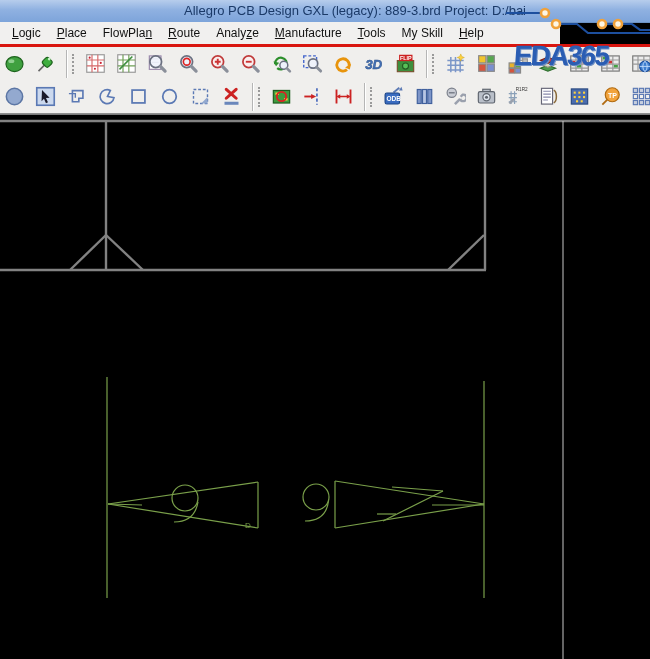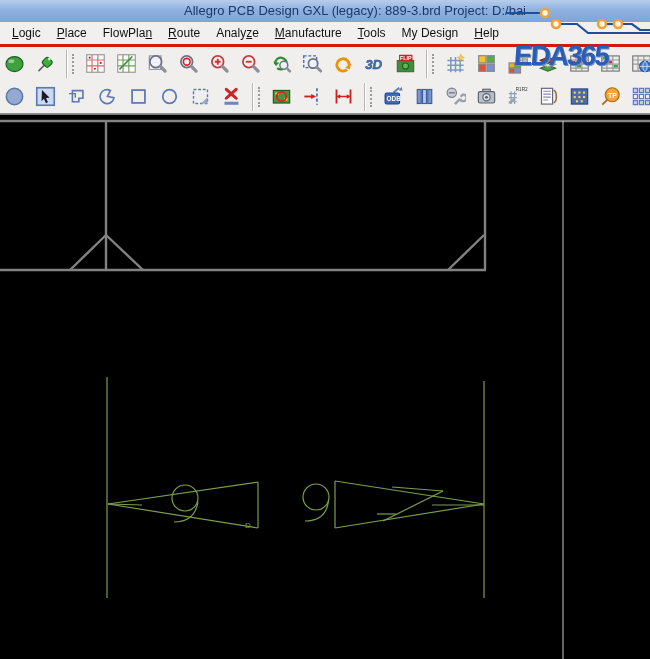--- a/index.html
+++ b/index.html
@@ -12,21 +12,21 @@
     position:absolute;top:0;left:0;width:650px;height:22px;
     background:linear-gradient(#b7cdec 0%,#8fb1e1 45%,#7da4da 100%);
     border-bottom:1px solid #6d93c4;
   }
   .title-text{
     position:absolute;left:184px;top:3px;font-size:13px;color:#1b3a68;
     white-space:nowrap;
   }
   
   .menubar{
-    position:absolute;top:22px;left:0;width:650px;height:22px;
+    position:absolute;top:22px;left:0;width:560px;height:22px;
     background:#f1f0ef;display:flex;align-items:center;padding-left:4px;
     font-size:12px;color:#111;box-sizing:border-box;
   }
   .menu-item{padding:3px 8px;white-space:nowrap;cursor:default;}
   .menu-item u{text-decoration:underline;}
   
   .redline{position:absolute;top:44px;left:0;width:650px;height:3px;background:#d9150f;}
   
   .tbrow{
     position:absolute;left:0;width:650px;background:#f0efed;
@@ -69,21 +69,21 @@
 </div>
 
 <div class="menubar">
     <span class="menu-item"><u>L</u>ogic</span>
     <span class="menu-item"><u>P</u>lace</span>
     <span class="menu-item">FlowPla<u>n</u></span>
     <span class="menu-item"><u>R</u>oute</span>
     <span class="menu-item">Analy<u>z</u>e</span>
     <span class="menu-item"><u>M</u>anufacture</span>
     <span class="menu-item"><u>T</u>ools</span>
-    <span class="menu-item">My Design</span>
+    <span class="menu-item">My Skill</span>
     <span class="menu-item"><u>H</u>elp</span>
   </div>
 
 <div class="redline"></div>
 
 <div class="tbrow tbrow1">
     <span class="tbi">
       <svg viewBox="0 0 18 18" width="21" height="21">
         <ellipse cx="9" cy="9.5" rx="7.3" ry="6.4" fill="#3fa03f" stroke="#1e641e"></ellipse>
         <ellipse cx="6.3" cy="7" rx="2.6" ry="1.6" fill="#9ed89e" opacity=".85"></ellipse>

